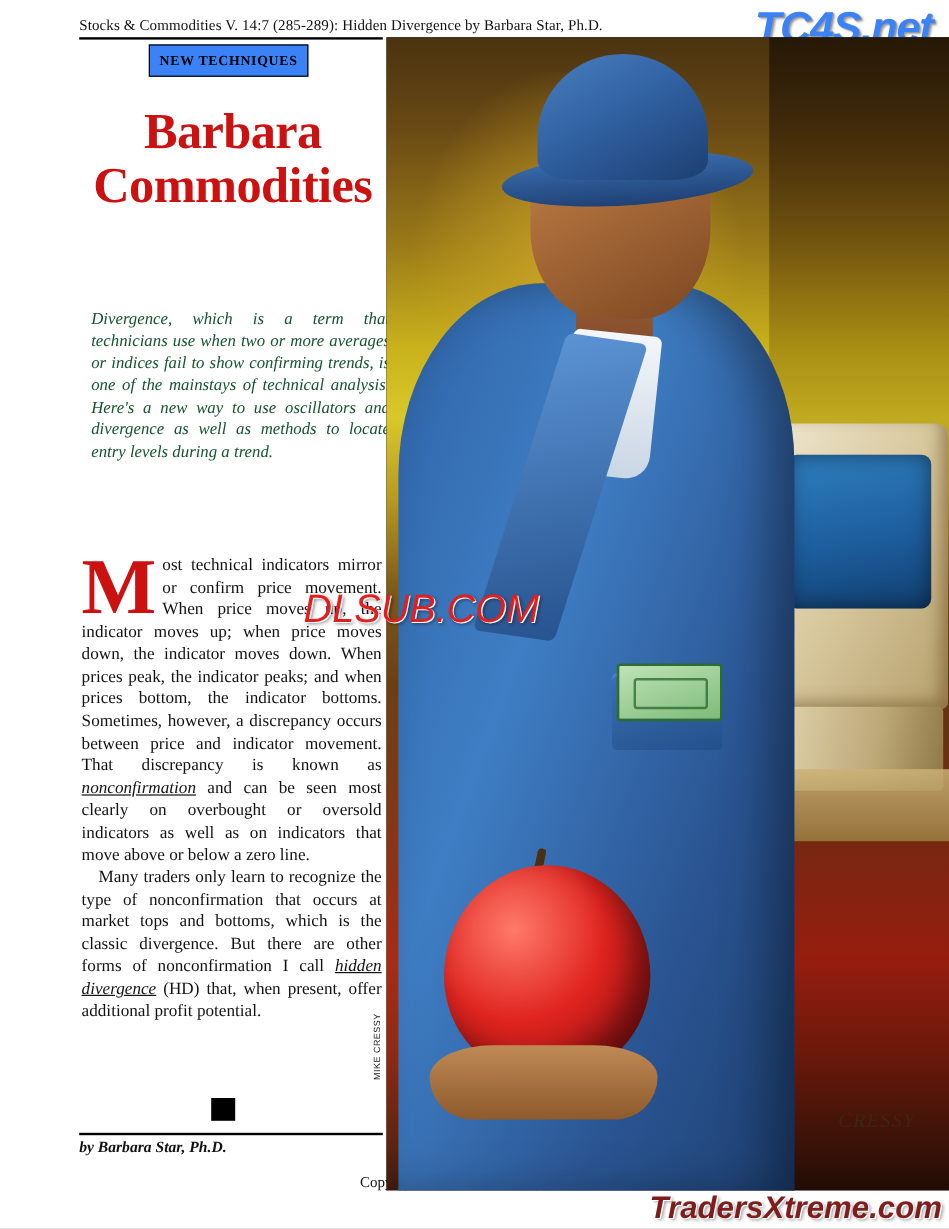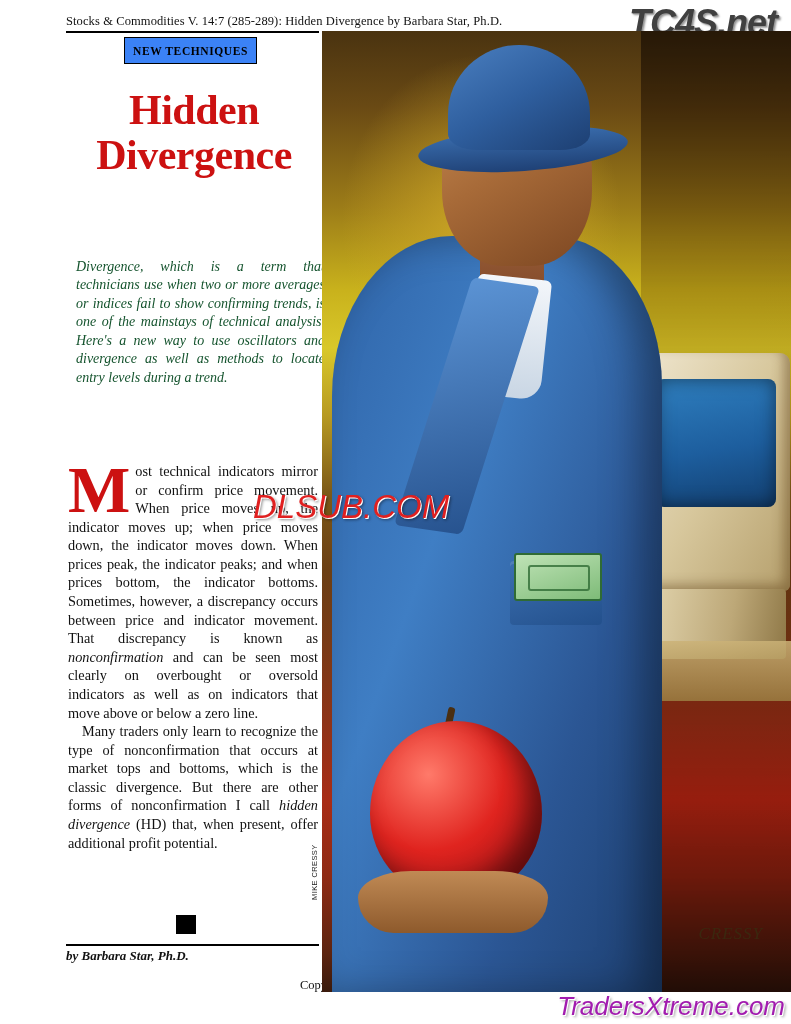--- a/index.html
+++ b/index.html
@@ -27,21 +27,21 @@
     white-space: nowrap;
   }
   .watermark-tc4s {
     position: absolute;
     right: 14px;
     top: 2px;
     font-family: "Liberation Sans", sans-serif;
     font-weight: bold;
     font-style: italic;
     font-size: 36px;
-    color: #404040;
+    color: #3b82f6;
     text-shadow: 1px 1px 0 #9a9a9a, 2px 2px 2px rgba(0,0,0,0.35);
     letter-spacing: -1px;
   }
 
   
   .rule-top {
     position: absolute;
     left: 66px;
     top: 31px;
     width: 253px;
@@ -117,21 +117,21 @@
   .dropcap {
     float: left;
     font-size: 66px;
     line-height: 0.78;
     font-weight: bold;
     color: #cc1111;
     padding: 0 5px 0 0;
     margin-top: 2px;
     font-family: "Liberation Serif", serif;
   }
-  .body-col em { font-style: italic; }
+  .body-col em { font-style: italic; text-decoration: underline; }
 
   
   .end-square {
     position: absolute;
     left: 176px;
     top: 915px;
     width: 20px;
     height: 19px;
     background: #000;
   }
@@ -384,45 +384,45 @@
     color: #e02020;
     text-shadow: 1px 1px 0 #fff, 2px 2px 3px rgba(0,0,0,0.45);
     letter-spacing: 0px;
     white-space: nowrap;
   }
   .watermark-traders {
     position: absolute;
     right: 6px;
     bottom: 2px;
     font-family: "Liberation Sans", sans-serif;
-    font-weight: normal;
+    font-weight: bold;
     font-style: italic;
     font-size: 26px;
-    color: #a21caf;
+    color: #7f1d1d;
     text-shadow: 1px 1px 0 #fff, 2px 2px 3px rgba(0,0,0,0.4);
     white-space: nowrap;
   }
 </style>
 </head>
 <body>
 
 <div class="page">
 
   <div class="header-line">Stocks &amp; Commodities V. 14:7 (285-289): Hidden Divergence by Barbara Star, Ph.D.</div>
   <div class="watermark-tc4s">TC4S.net</div>
 
   <div class="rule-top"></div>
 
   <div class="new-tech-box">
     <span>NEW TECHNIQUES</span>
   </div>
 
   <div class="article-title">
-    <div>Hidden</div>
-    <div>Divergence</div>
+    <div>Barbara</div>
+    <div>Commodities</div>
   </div>
 
   <div class="deck">Divergence, which is a term that technicians use when two or more averages or indices fail to show confirming trends, is one of the mainstays of technical analysis. Here's a new way to use oscillators and divergence as well as methods to locate entry levels during a trend.</div>
 
   <div class="body-col">
     <p>
       <span class="dropcap">M</span><span>ost technical indicators mirror or confirm price movement. When price moves up, the indicator moves up; when price moves down, the indicator moves down. When prices peak, the indicator peaks; and when prices bottom, the indicator bottoms. Sometimes, however, a discrepancy occurs between price and indicator movement. That discrepancy is known as </span><em>nonconfirmation</em><span> and can be seen most clearly on overbought or oversold indicators as well as on indicators that move above or below a zero line.</span>
     </p>
     <p class="indent">
       <span>Many traders only learn to recognize the type of nonconfirmation that occurs at market tops and bottoms, which is the classic divergence. But there are other forms of nonconfirmation I call </span><em>hidden divergence</em><span> (HD) that, when present, offer additional profit potential.</span>

